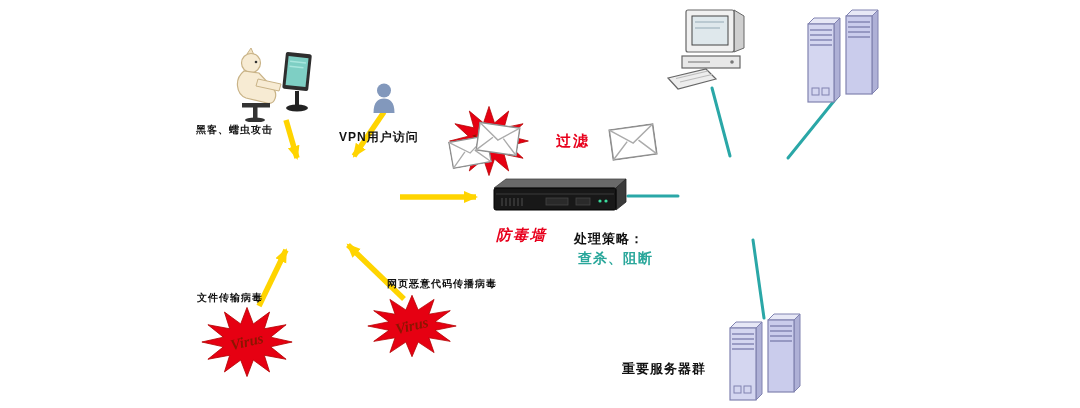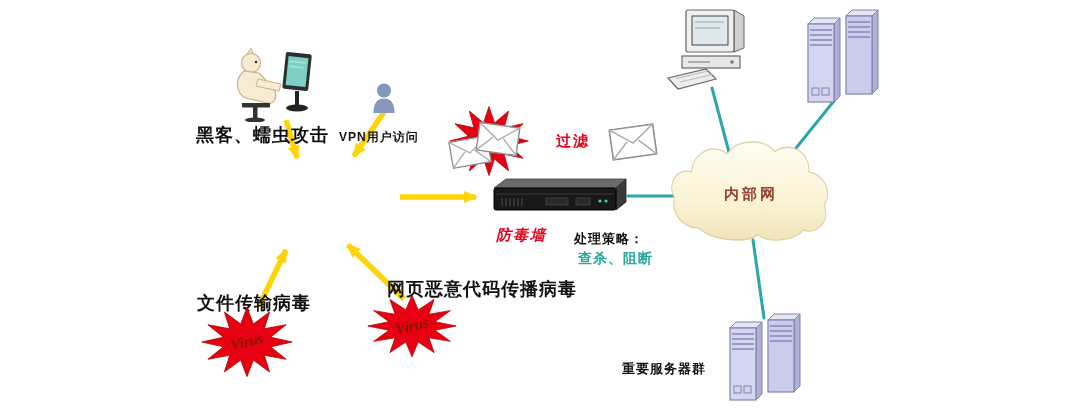--- a/index.html
+++ b/index.html
@@ -13,21 +13,21 @@
     --virus-text:#8b1500;
     --red-label:#e8001c;
     --teal-text:#2aa79b;
     --dark-text:#111111;
     --internal-label:#96402e;
   }
   html,body{margin:0;padding:0;background:#ffffff;}
   body{font-family:"Liberation Sans","DejaVu Sans",sans-serif;}
   .stage{position:relative;width:1080px;height:408px;background:#ffffff;overflow:hidden;}
   .abs{position:absolute;}
-  .label{font-weight:bold;color:var(--dark-text);font-size:18px;white-space:nowrap;letter-spacing:1px;}
+  .label{font-weight:bold;color:var(--dark-text);font-size:10px;white-space:nowrap;letter-spacing:1px;}
   .label-red{font-weight:bold;color:var(--red-label);font-size:15px;white-space:nowrap;letter-spacing:2px;text-align:center;}
   .label-teal{font-weight:bold;color:var(--teal-text);font-size:14px;white-space:nowrap;letter-spacing:1px;}
   .cloud-label{position:absolute;left:50%;top:52%;transform:translate(-50%,-50%);font-weight:bold;white-space:nowrap;}
   .internet-text{color:#ffffff;font-size:16px;letter-spacing:3px;}
   .internal-text{color:var(--internal-label);font-size:15px;letter-spacing:3px;}
   .virus-burst{display:block;}
   .virus-text{position:absolute;left:50%;top:45%;transform:translate(-50%,-50%) rotate(-13deg);
     font-family:"Liberation Serif","DejaVu Serif",serif;font-style:italic;font-weight:bold;
     font-size:15px;color:var(--virus-text);white-space:nowrap;}
   svg{display:block;}
@@ -138,35 +138,20 @@
     <rect x="90" y="24" width="14" height="7" fill="#2a2a2a" stroke="#444444" stroke-width="0.8"></rect>
     <circle cx="114" cy="27" r="1.6" fill="#3adb9d"></circle>
     <circle cx="120" cy="27" r="1.6" fill="#3adb9d"></circle>
   </svg>
 
   <div class="abs label-red" style="left:496px;top:226px;font-style:italic;">防毒墙</div>
 
   <div class="abs label" style="left:574px;top:230px;font-size:13px;">处理策略：</div>
   <div class="abs label-teal" style="left:578px;top:250px;font-family:Liberation Mono, monospace;">查杀、阻断</div>
 
-  <div class="abs" style="left:666px;top:136px;width:170px;height:112px;">
-    <svg width="170" height="112" viewBox="0 0 200 100" preserveAspectRatio="none">
-      <defs>
-        <linearGradient id="gCream" x1="0" y1="0" x2="0" y2="1">
-          <stop offset="0" stop-color="#fffdf2"></stop>
-          <stop offset="0.6" stop-color="#fbf3d5"></stop>
-          <stop offset="1" stop-color="#f1e4ba"></stop>
-        </linearGradient>
-      </defs>
-      <path d="M38,82 C18,82 6,68 10,55 C0,42 14,28 30,32 C32,14 56,6 72,16
-               C84,2 116,2 128,14 C146,4 170,14 168,32 C186,34 196,50 186,62
-               C194,76 178,88 162,84 C150,94 120,96 108,88 C94,96 56,94 38,82 Z" fill="url(#gCream)" stroke="#dccfa2" stroke-width="1.2"></path>
-    </svg>
-    <div class="cloud-label internal-text">内部网</div>
-  </div>
 
   <svg class="abs" style="left:666px;top:6px;" width="92" height="88" viewBox="0 0 92 88">
     <polygon points="68,4 78,10 78,42 68,46" fill="#cfcfcf" stroke="#666666" stroke-width="1"></polygon>
     <rect x="20" y="4" width="48" height="42" rx="2" fill="#f0f0f0" stroke="#666666" stroke-width="1.2"></rect>
     <rect x="26" y="10" width="36" height="29" fill="#dfe8ec" stroke="#444444" stroke-width="1"></rect>
     <line x1="29" y1="16" x2="58" y2="16" stroke="#aebfc8" stroke-width="1.5"></line>
     <line x1="29" y1="22" x2="54" y2="22" stroke="#aebfc8" stroke-width="1.5"></line>
     <rect x="16" y="50" width="58" height="12" fill="#e8e8e8" stroke="#666666" stroke-width="1.2"></rect>
     <line x1="22" y1="56" x2="44" y2="56" stroke="#999999" stroke-width="1.5"></line>
     <circle cx="66" cy="56" r="1.8" fill="#777777"></circle>

